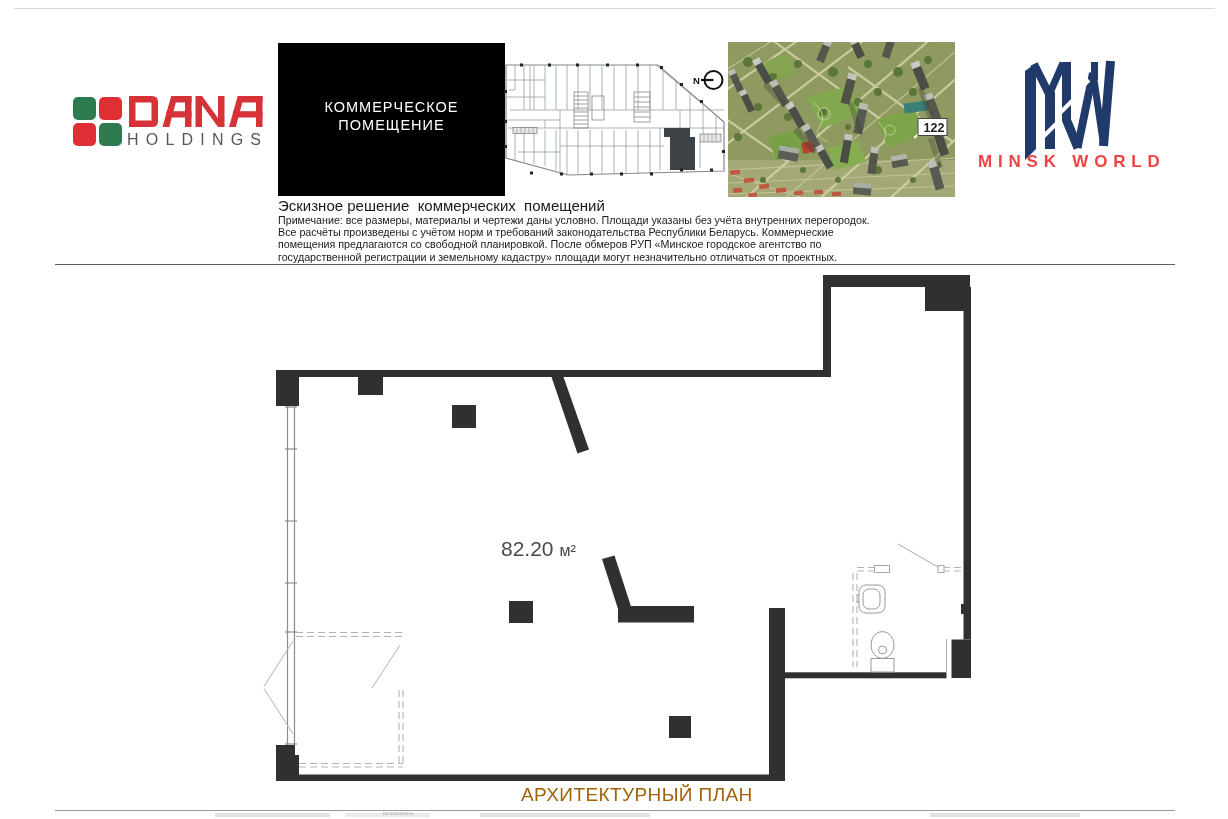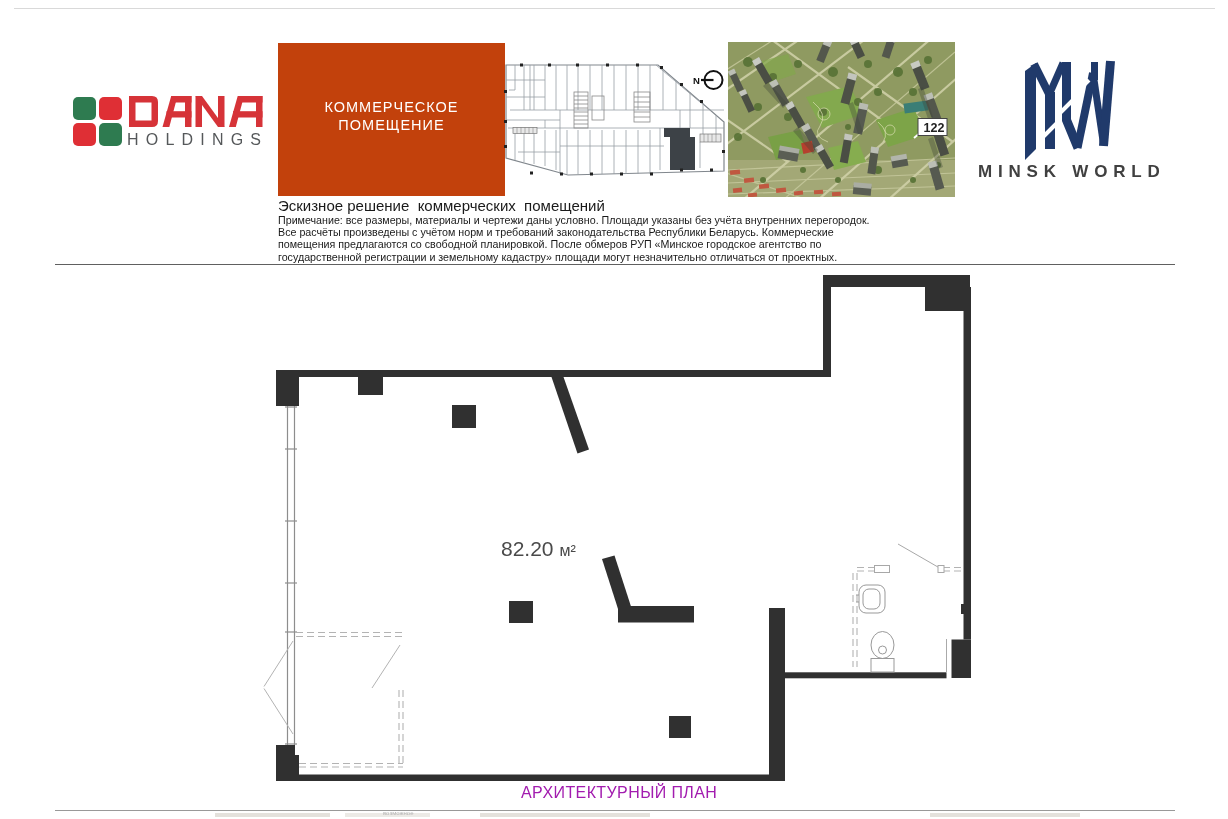--- a/index.html
+++ b/index.html
@@ -37,21 +37,21 @@
       <polygon points="100,31 108.7,0 115,0 106.8,31"></polygon>
       <rect x="109" y="0" width="24.5" height="6.5"></rect>
       <rect x="127" y="0" width="6.5" height="31"></rect>
       <rect x="104" y="15.2" width="29.5" height="6.3"></rect>
     </g>
   </g>
 </svg>
 
 <div class="abs" style="left:127px;top:131px;width:220px;font-weight:normal;font-size:16px;color:#55585a;letter-spacing:7.2px;">HOLDINGS</div>
 
-<div class="abs" style="left:278px;top:43px;width:227px;height:153px;background:#c2410c;color:#fff;text-align:center;">
+<div class="abs" style="left:278px;top:43px;width:227px;height:153px;background:#000000;color:#fff;text-align:center;">
   <div style="margin-top:55px;font-size:14.5px;letter-spacing:1px;line-height:18px;">КОММЕРЧЕСКОЕ<br>ПОМЕЩЕНИЕ</div>
 </div>
 
 <svg class="abs" style="left:0;top:0;" width="1228" height="819" viewBox="0 0 1228 819">
   <g stroke="#81878d" stroke-width="1.2" fill="none">
     <polygon points="506,65 658,65 724,122 724,171 568,175 506,158"></polygon>
   </g>
   <g stroke="#989ea4" stroke-width="0.8" fill="none">
     <line x1="515" y1="65" x2="515" y2="90"></line>
       <line x1="515" y1="130" x2="515" y2="160"></line>
@@ -346,21 +346,21 @@
     <line x1="1094.5" y1="80" x2="1094.5" y2="62" stroke-width="7"></line>
     <line x1="1093" y1="73" x2="1103.5" y2="144" stroke-width="7"></line>
     <line x1="1103.5" y1="146" x2="1110.5" y2="61" stroke-width="9"></line>
   </g>
   <g stroke="#ffffff" stroke-width="4">
     <line x1="1043" y1="137" x2="1057" y2="123"></line>
     <line x1="1060" y1="113" x2="1074" y2="99"></line>
     <line x1="1078" y1="91" x2="1089" y2="80"></line>
   </g>
 </svg>
-<div class="abs" style="left:978px;top:162px;width:200px;font-size:17px;font-weight:bold;color:#404040;letter-spacing:5.8px;">MINSK WORLD</div>
+<div class="abs" style="left:978px;top:152px;width:200px;font-size:17px;font-weight:bold;color:#ef4444;letter-spacing:5.8px;">MINSK WORLD</div>
 
 <div class="abs" style="left:278px;top:197px;font-size:15px;color:#1a1a1a;white-space:nowrap;">Эскизное решение&nbsp; коммерческих&nbsp; помещений</div>
 <div class="abs" style="left:278px;top:213.5px;font-size:10.7px;line-height:12.45px;color:#1a1a1a;white-space:nowrap;">
 Примечание: все размеры, материалы и чертежи даны условно. Площади указаны без учёта внутренних перегородок.<br>
 Все расчёты произведены с учётом норм и требований законодательства Республики Беларусь. Коммерческие<br>
 помещения предлагаются со свободной планировкой. После обмеров РУП «Минское городское агентство по<br>
 государственной регистрации и земельному кадастру» площади могут незначительно отличаться от проектных.
 </div>
 
 <div class="abs" style="left:55px;top:264px;width:1120px;height:1.2px;background:#606060;"></div>
@@ -453,19 +453,19 @@
 
   <g stroke="#999" stroke-width="1" fill="none">
     <ellipse cx="882.5" cy="645" rx="11.5" ry="13.5"></ellipse>
     <circle cx="882.5" cy="650" r="4"></circle>
     <rect x="871" y="658.5" width="23" height="13.5"></rect>
   </g>
 
   <text x="501" y="556" font-size="21" fill="#4a4a4a" font-family="Liberation Sans">82.20 <tspan font-size="16">м²</tspan></text>
 </svg>
 
-<div class="abs" style="left:521px;top:784px;font-size:16px;color:#a21caf;letter-spacing:0.4px;">АРХИТЕКТУРНЫЙ ПЛАН</div>
+<div class="abs" style="left:521px;top:784px;font-size:19px;color:#a16207;letter-spacing:0.4px;">АРХИТЕКТУРНЫЙ ПЛАН</div>
 
 <div class="abs" style="left:215px;top:813px;width:115px;height:4px;background:#e4e1dc;"></div>
 <div class="abs" style="left:345px;top:813px;width:85px;height:4px;background:#eceae6;"></div>
 <div class="abs" style="left:480px;top:813px;width:170px;height:4px;background:#e4e1dc;"></div>
 <div class="abs" style="left:930px;top:813px;width:150px;height:4px;background:#e4e1dc;"></div>
 <div class="abs" style="left:383px;top:810px;font-size:6px;color:#b5b5b5;">возможное</div>
 
 </body></html>

